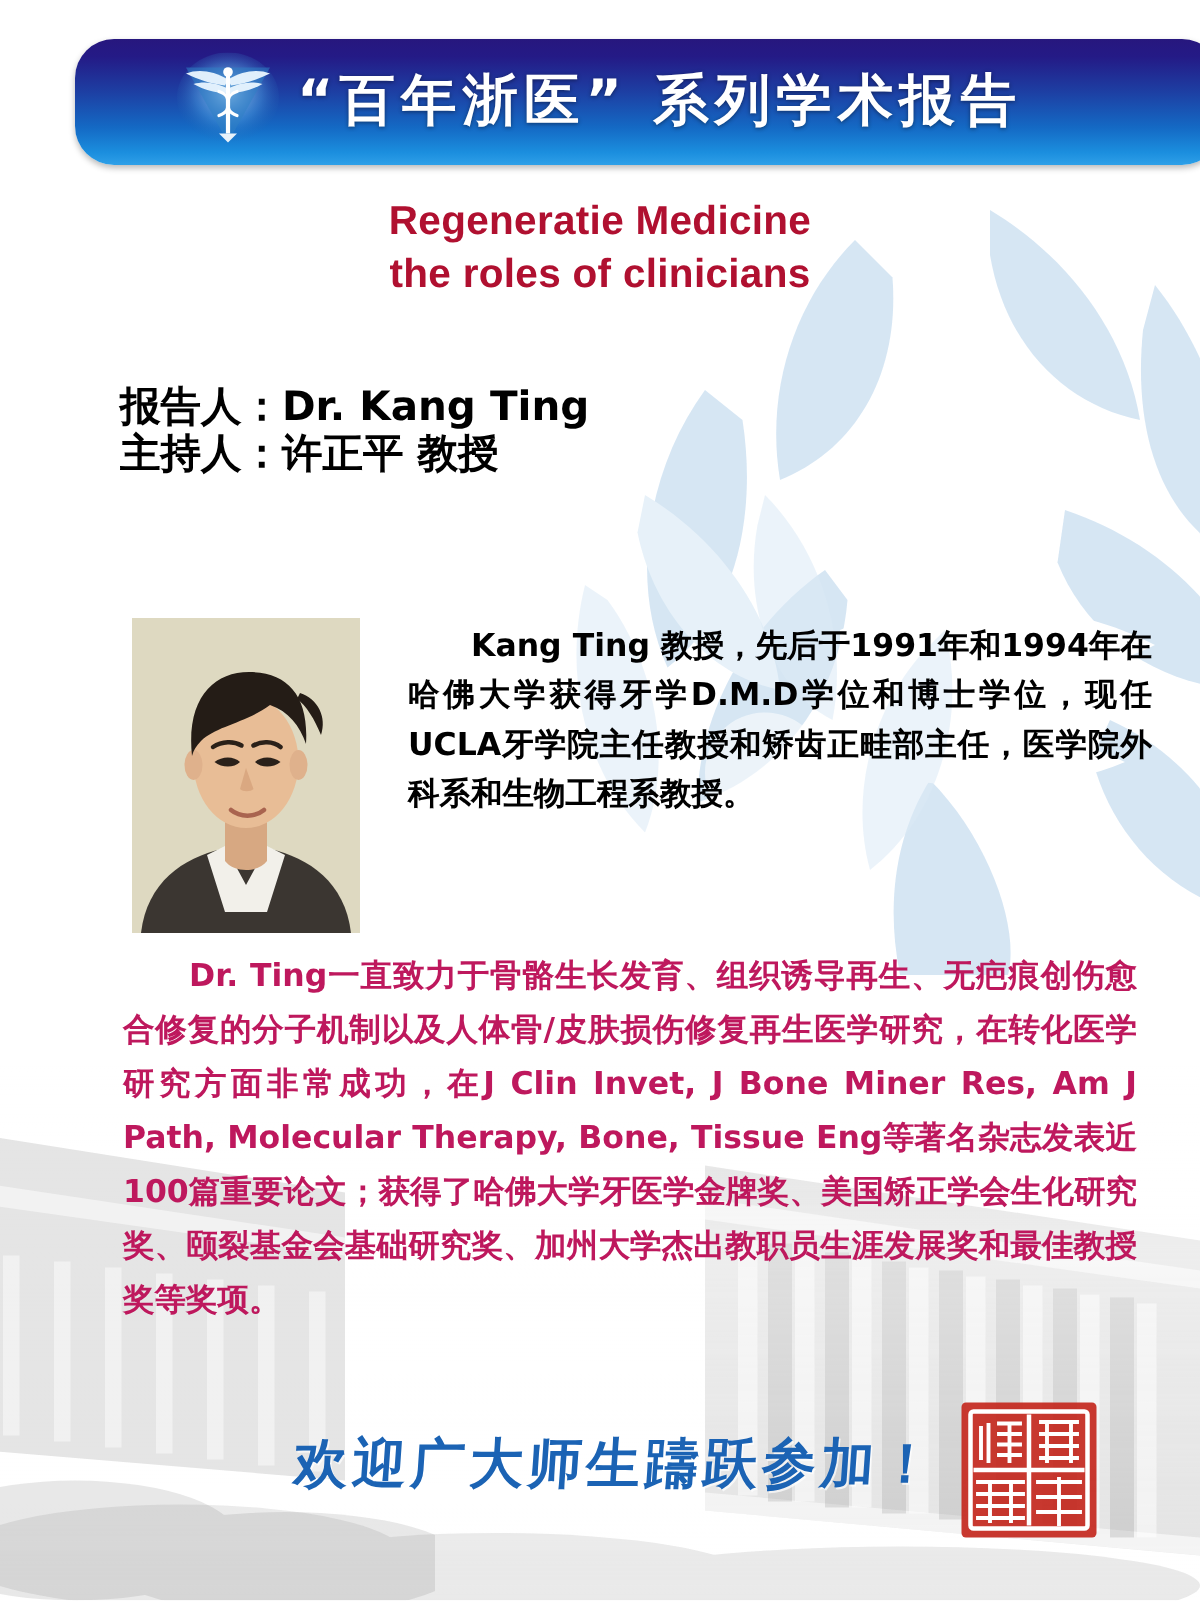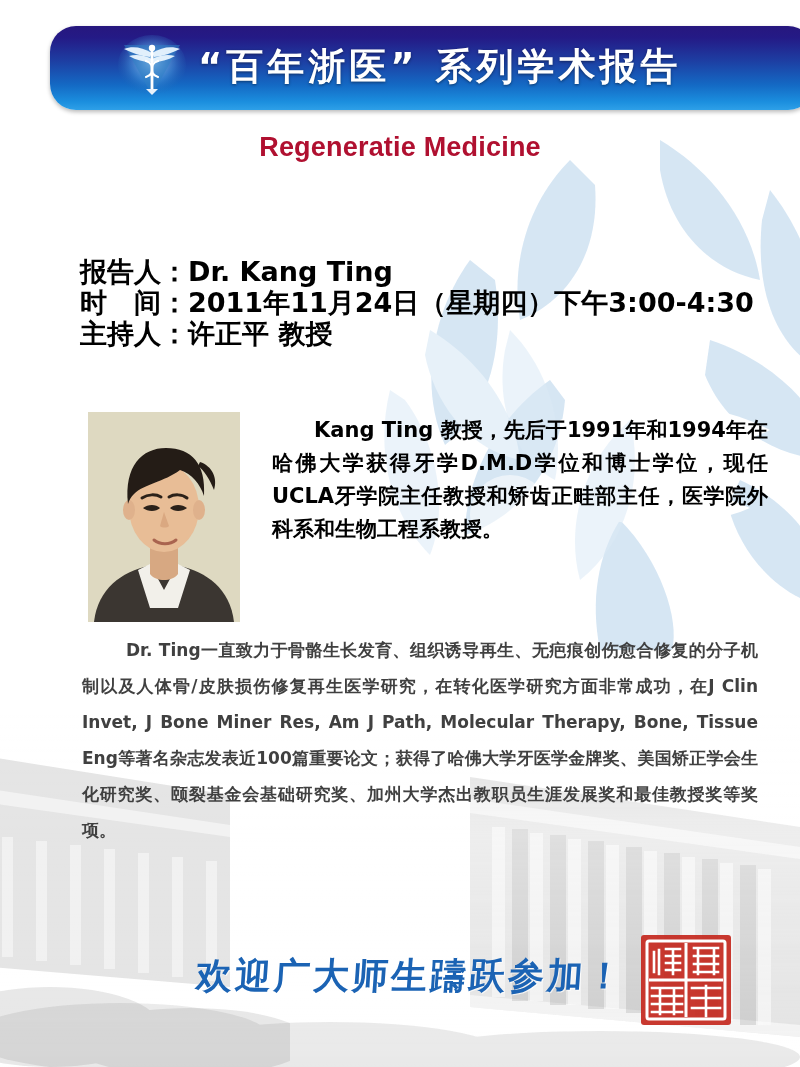--- a/index.html
+++ b/index.html
@@ -157,24 +157,24 @@
     margin-left: 10px;
   }
   .bio-top .indent { display: inline-block; width: 42px; }
 
   
   .bio-main {
     position: absolute;
     left: 82px;
     top: 632px;
     width: 676px;
-    font-size: 17px;
+    font-size: 21px;
     font-weight: bold;
     line-height: 36px;
-    color: #404040;
+    color: #be185d;
     text-align: justify;
     font-family: "DejaVu Sans", "Liberation Sans", sans-serif;
   }
   .bio-main .indent { display: inline-block; width: 44px; }
 
   
   .footer-welcome {
     position: absolute;
     left: 196px;
     top: 952px;
@@ -328,28 +328,26 @@
         <path d="M30,26 C42,30 30,38 42,42"></path>
         <path d="M42,26 C30,30 42,38 30,42"></path>
       </g>
       <path d="M30,54 L42,54 L36,60 Z" fill="#ffffff" opacity="0.9"></path>
     </svg>
     <div class="banner-title">“百年浙医” 系列学术报告</div>
   </div>
 
   <div class="title-block">
     <div>Regeneratie Medicine</div>
+    <div>the roles of clinicians</div>
   </div>
 
   <div class="details">
     <div class="row">
       <span>报告人：</span><span>Dr. Kang Ting</span>
-    </div>
-    <div class="row">
-      <span>时　间：</span><span>2011年11月24日（星期四）下午3:00-4:30</span>
     </div>
     <div class="row">
       <span>主持人：</span><span>许正平 教授</span>
     </div>
   </div>
 
   <div class="photo">
     <svg viewBox="0 0 152 210" width="152" height="210">
       <rect x="0" y="0" width="152" height="210" fill="#ded9c1"></rect>
 

